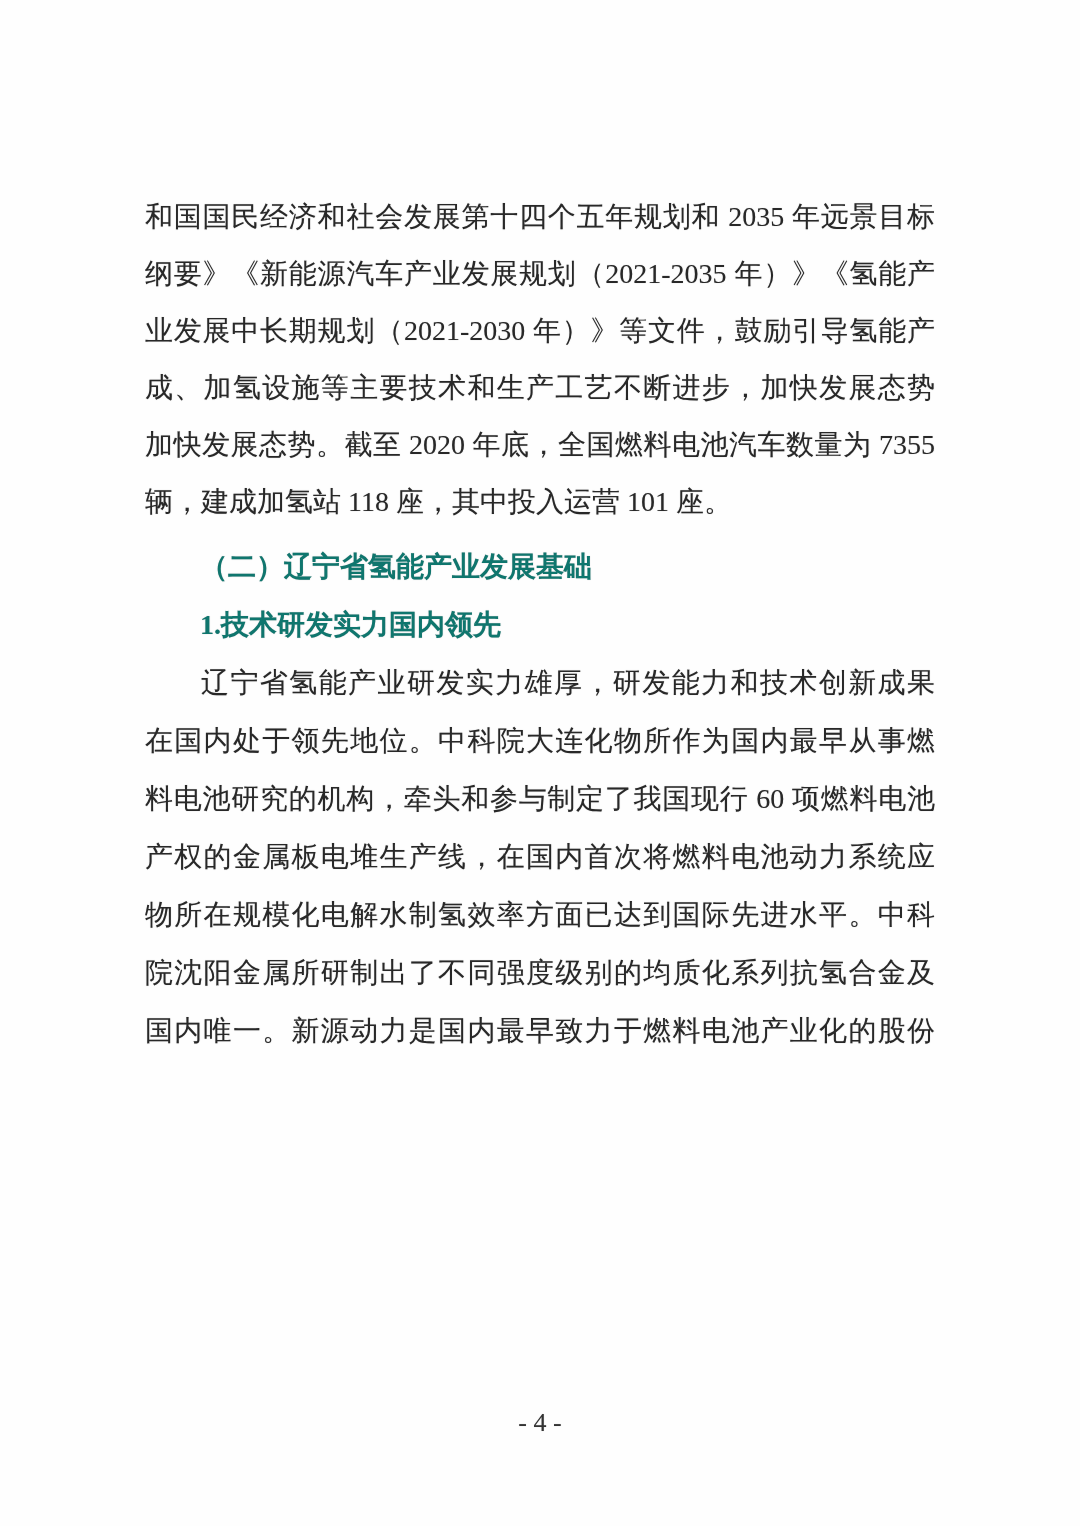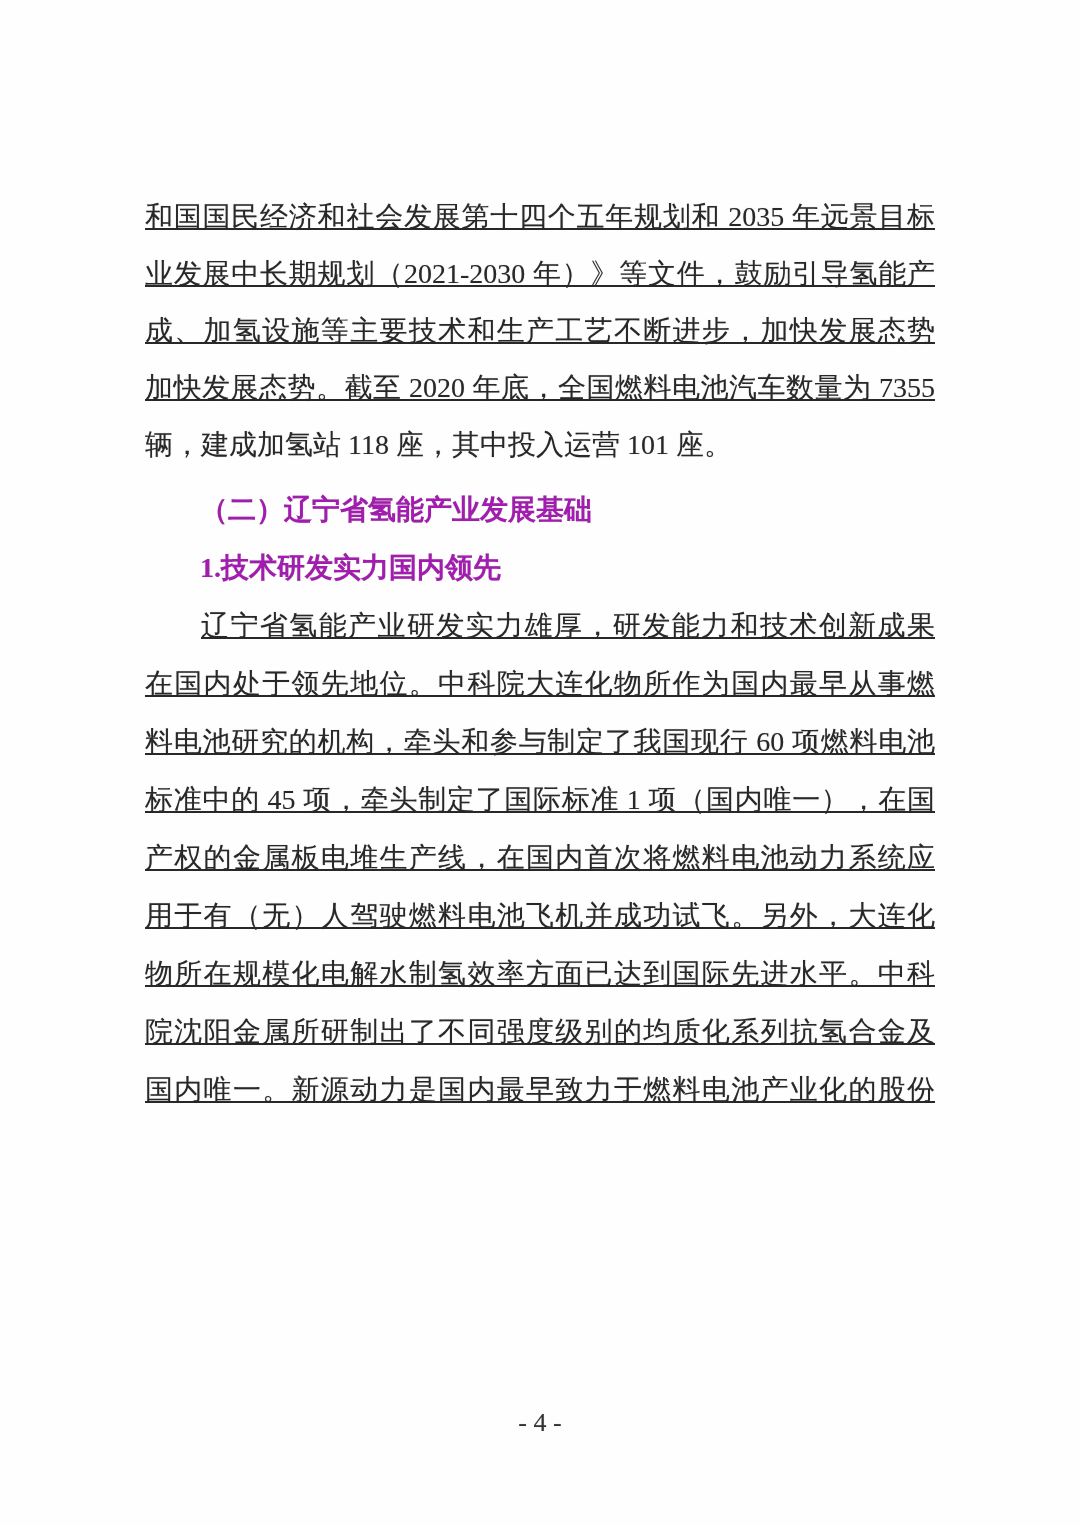--- a/index.html
+++ b/index.html
@@ -28,34 +28,33 @@
     font-size: 28px;
     height: 57px;
     line-height: 57px;
     overflow: hidden;
     white-space: normal;
   }
   .p2 .ln { height: 58px; line-height: 58px; }
   .jfill {
     text-align: justify;
     text-align-last: justify;
-    text-decoration: underline;
   }
   .jend {
     text-align: right;
     text-align-last: left;
   }
   .ind { text-indent: 56px; }
   .heading {
     font-weight: bold;
     font-size: 28px;
     height: 58px;
     line-height: 58px;
     text-indent: 55px;
-    color: #a21caf;
+    color: #0f766e;
     overflow: hidden;
   }
   .heading.first { margin-top: 8px; }
   .footer {
     position: absolute;
     left: 0;
     top: 1400px;
     width: 1080px;
     height: 46px;
     line-height: 46px;
@@ -66,36 +65,35 @@
   }
 </style>
 </head>
 <body>
 
 <div class="page">
   <div class="textblock">
 
     <div class="p1">
       <div class="ln jfill">和国国民经济和社会发展第十四个五年规划和 2035 年远景目标</div>
+      <div class="ln jfill">纲要》《新能源汽车产业发展规划（2021-2035 年）》《氢能产</div>
       <div class="ln jfill">业发展中长期规划（2021-2030 年）》等文件，鼓励引导氢能产</div>
       <div class="ln jfill">成、加氢设施等主要技术和生产工艺不断进步，加快发展态势</div>
       <div class="ln jfill">加快发展态势。截至 2020 年底，全国燃料电池汽车数量为 7355</div>
       <div class="ln jend">辆，建成加氢站 118 座，其中投入运营 101 座。</div>
     </div>
 
     <div class="heading first">（二）辽宁省氢能产业发展基础</div>
     <div class="heading">1.技术研发实力国内领先</div>
 
     <div class="p2">
       <div class="ln jfill ind">辽宁省氢能产业研发实力雄厚，研发能力和技术创新成果</div>
       <div class="ln jfill">在国内处于领先地位。中科院大连化物所作为国内最早从事燃</div>
       <div class="ln jfill">料电池研究的机构，牵头和参与制定了我国现行 60 项燃料电池</div>
-      <div class="ln jfill">标准中的 45 项，牵头制定了国际标准 1 项（国内唯一），在国</div>
       <div class="ln jfill">产权的金属板电堆生产线，在国内首次将燃料电池动力系统应</div>
-      <div class="ln jfill">用于有（无）人驾驶燃料电池飞机并成功试飞。另外，大连化</div>
       <div class="ln jfill">物所在规模化电解水制氢效率方面已达到国际先进水平。中科</div>
       <div class="ln jfill">院沈阳金属所研制出了不同强度级别的均质化系列抗氢合金及</div>
       <div class="ln jfill">国内唯一。新源动力是国内最早致力于燃料电池产业化的股份</div>
     </div>
 
   </div>
 
   <div class="footer">- 4 -</div>
 </div>
 

